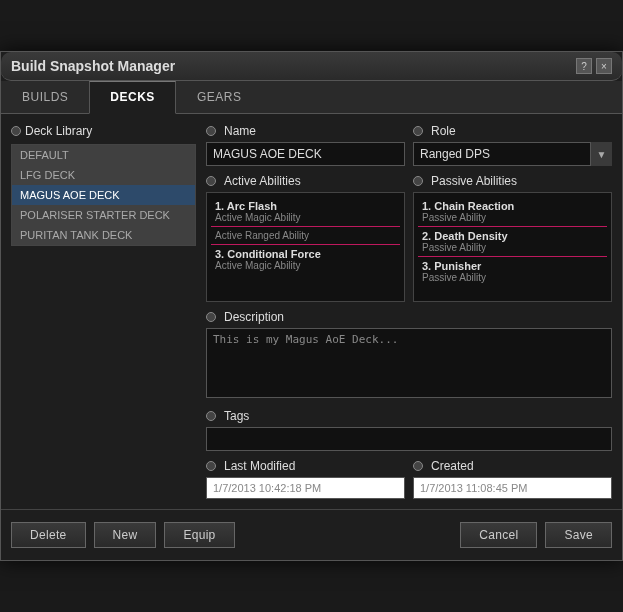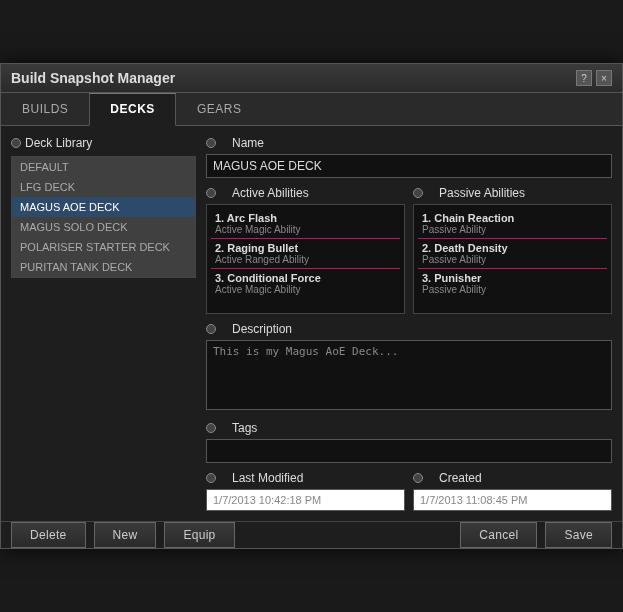--- a/index.html
+++ b/index.html
@@ -22,20 +22,21 @@
       box-shadow: 0 0 20px rgba(0,0,0,0.8);
     }
 
     .modal-title-bar {
       background: linear-gradient(to bottom, #3a3a3a, #2a2a2a);
       border-bottom: 1px solid #555;
       padding: 6px 10px;
       display: flex;
       justify-content: space-between;
       align-items: center;
+      border-radius: 10px;
     }
 
     .modal-title {
       color: #ddd;
       font-size: 14px;
       font-weight: bold;
     }
 
     .title-controls {
       display: flex;
@@ -146,21 +147,21 @@
       gap: 8px;
     }
 
     .field-group {
       flex: 1;
     }
 
     .field-label {
       display: flex;
       align-items: center;
-      gap: 16px;
+      gap: 8px;
       margin-bottom: 4px;
       color: #ddd;
       font-size: 12px;
     }
 
     .field-input {
       width: 100%;
       background: #111;
       border: 1px solid #555;
       color: #ddd;
@@ -292,21 +293,21 @@
       font-size: 12px;
       cursor: pointer;
       letter-spacing: 0.3px;
     }
 
     .modal-bottom {
       display: flex;
       justify-content: space-between;
       align-items: center;
       border-top: 1px solid #444;
-      padding: 0 10px;
+      padding: 12px 10px;
     }
 
     .bottom-left {
       display: flex;
       gap: 8px;
     }
 
     .bottom-right {
       display: flex;
       gap: 8px;
@@ -335,52 +336,65 @@
 
     <div class="sidebar">
       <div class="sidebar-header">
         <span class="bullet-icon"></span>
         <span class="sidebar-title">Deck Library</span>
       </div>
       <ul class="sidebar-list">
         <li class="sidebar-item">DEFAULT</li>
         <li class="sidebar-item">LFG DECK</li>
         <li class="sidebar-item selected">MAGUS AOE DECK</li>
-        <li class="sidebar-item">MAGUS SOLO DECK</li>
         <li class="sidebar-item">POLARISER STARTER DECK</li>
         <li class="sidebar-item">PURITAN TANK DECK</li>
       </ul>
     </div>
 
     <div class="right-panel">
 
       <div class="field-row">
         <div class="field-group">
           <div class="field-label">
             <span class="bullet-icon"></span>
             <span>Name</span>
           </div>
           <input class="field-input" type="text" value="MAGUS AOE DECK" style="">
         </div>
+        <div class="field-group">
+          <div class="field-label">
+            <span class="bullet-icon"></span>
+            <span>Role</span>
+          </div>
+          <div class="field-select-wrapper">
+            <select class="field-select">
+              <option>Ranged DPS</option>
+              <option>Melee DPS</option>
+              <option>Tank</option>
+              <option>Healer</option>
+            </select>
+            <div class="select-arrow">▼</div>
+          </div>
+        </div>
       </div>
 
       <div class="abilities-row">
 
         <div class="abilities-panel">
           <div class="field-label">
             <span class="bullet-icon"></span>
             <span>Active Abilities</span>
           </div>
           <div class="abilities-list scrollbar-panel">
             <div class="ability-item">
               <div class="ability-name"><span>1.</span> <span>Arc Flash</span></div>
               <div class="ability-type">Active Magic Ability</div>
             </div>
             <div class="ability-item">
-              <div class="ability-name"><span>2.</span> <span>Raging Bullet</span></div>
               <div class="ability-type">Active Ranged Ability</div>
             </div>
             <div class="ability-item">
               <div class="ability-name"><span>3.</span> <span>Conditional Force</span></div>
               <div class="ability-type">Active Magic Ability</div>
             </div>
           </div>
         </div>
 
         <div class="abilities-panel">

